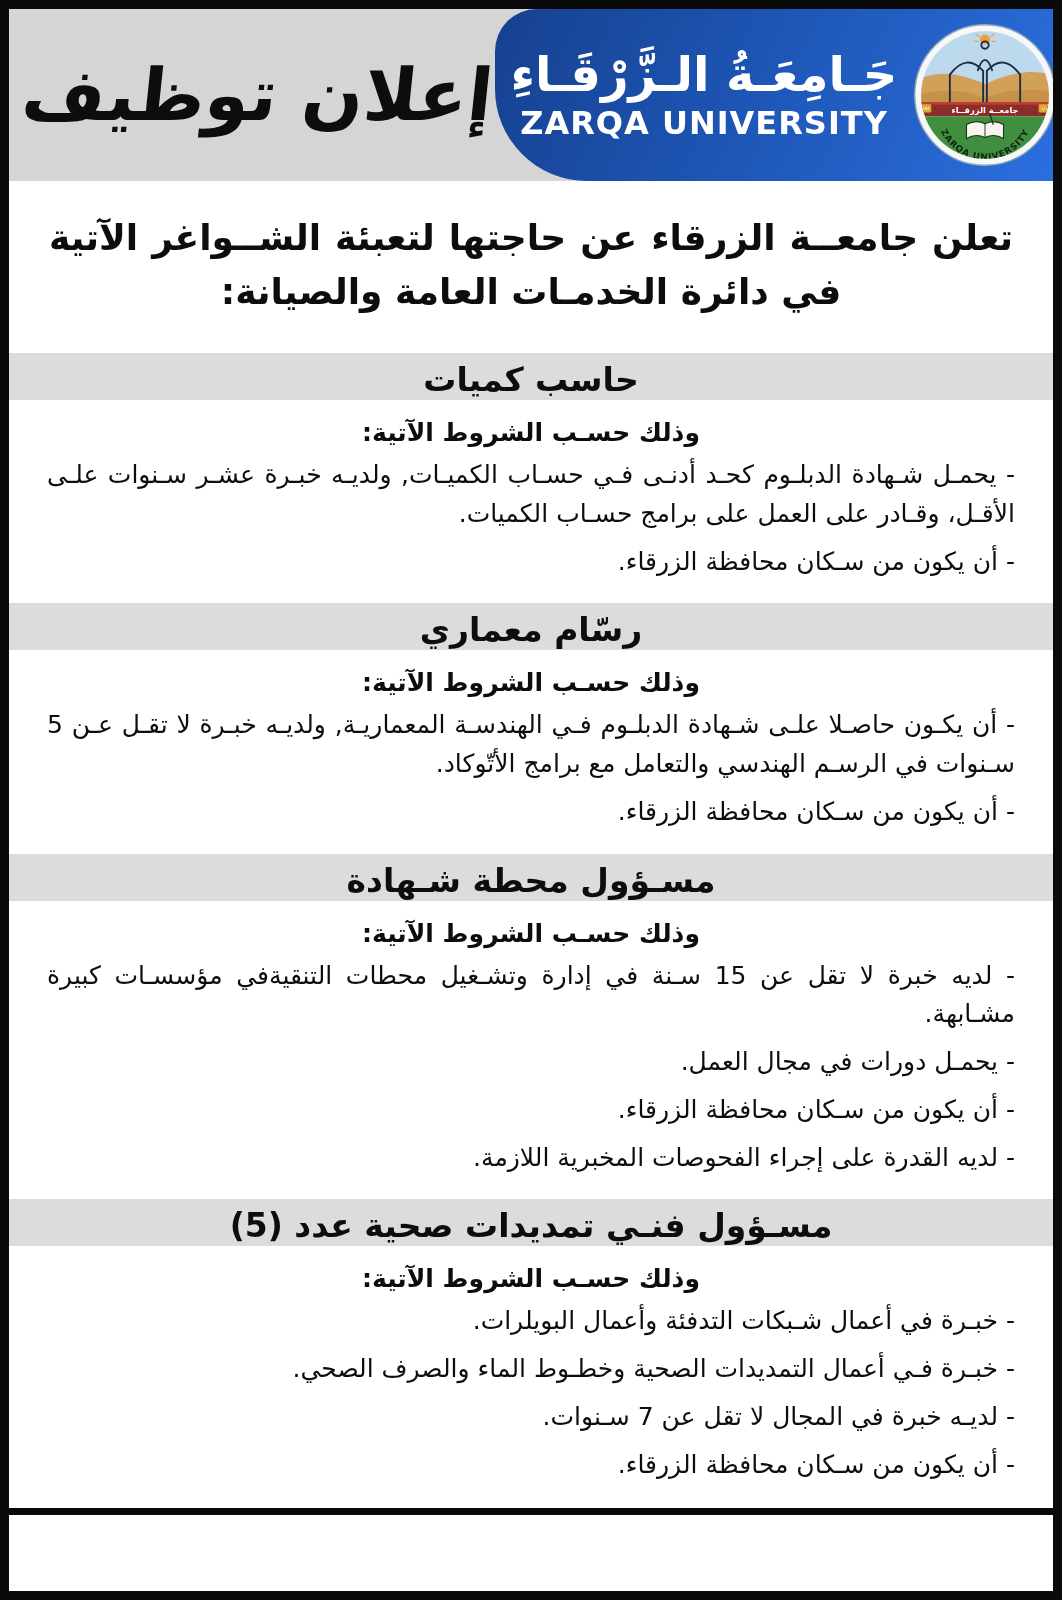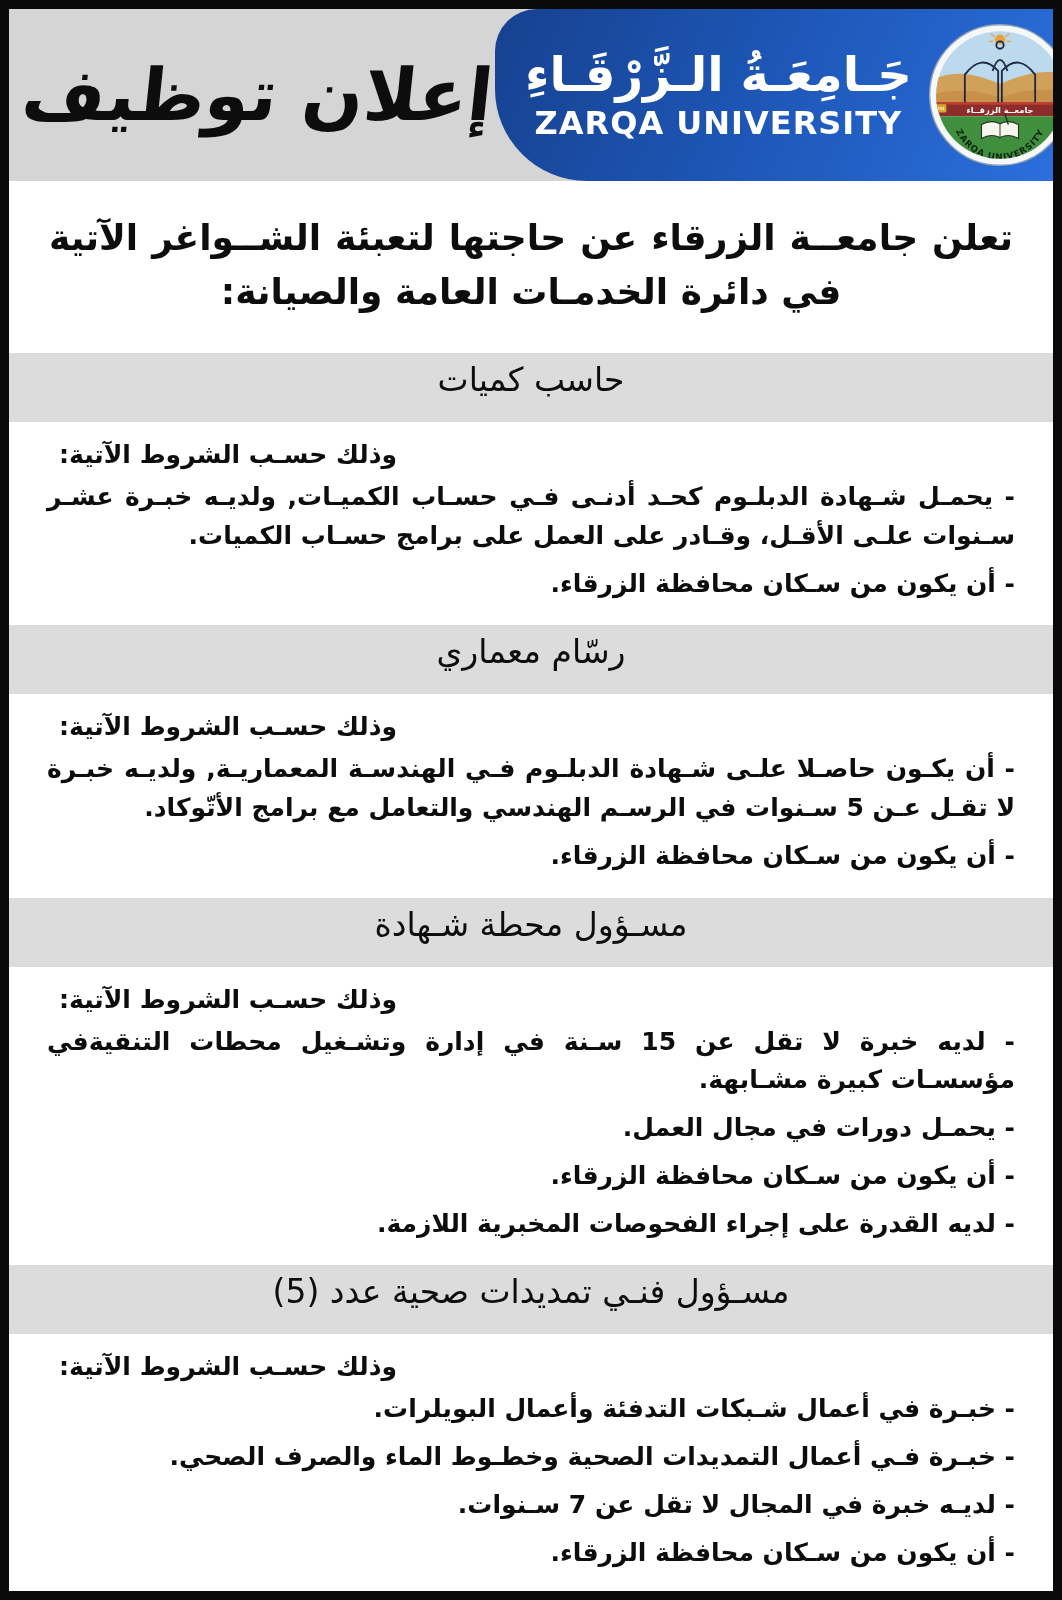--- a/index.html
+++ b/index.html
@@ -23,48 +23,48 @@
     position:absolute; left:0; top:0; width:497px; height:100%;
     display:flex; align-items:center; justify-content:center;
     font-size:72px; font-weight:700; color:#0d0d0d;
     transform:skewX(-6deg);
     white-space:nowrap;
   }
   .blue-panel{
     position:absolute; right:0; top:0; width:558px; height:100%;
     background:linear-gradient(115deg,#16418f 0%, #1d55b4 45%, #2b6fdd 100%);
     border-radius:42px 0 0 92px;
-    display:flex; align-items:center; 
+    display:flex; align-items:center; justify-content:center;
     gap:14px; padding:0 8px 0 30px;
   }
   .uni-wordmark{ display:flex; flex-direction:column; align-items:center; }
   .uni-ar{ font-size:48px; line-height:1.1; font-weight:700; color:#ffffff; direction:rtl; white-space:nowrap; }
   .uni-en{ font-size:32px; font-weight:700; color:#ffffff; letter-spacing:1px; margin-top:4px; white-space:nowrap; }
   .seal{ flex:0 0 auto; }
 
   
   .intro{
     padding:30px 40px 16px;
     font-size:36px; font-weight:700; color:#0d0d0d;
     direction:rtl; text-align:justify; text-align-last:center;
     line-height:1.5;
   }
 
   
   .band{
     margin-top:18px;
     background:#dcdcdc;
     text-align:center; direction:rtl;
-    font-size:33px; font-weight:400; color:#0d0d0d;
-    padding:7px 10px 23px;
+    font-size:33px; font-weight:700; color:#0d0d0d;
+    padding:7px 10px 1px;
   }
   .section-body{ padding:8px 38px 4px; direction:rtl; }
-  .cond{ font-size:25px; font-weight:700; color:#0d0d0d; text-align:left; margin:10px 12px 2px; }
+  .cond{ font-size:25px; font-weight:700; color:#0d0d0d; text-align:center; margin:10px 12px 2px; }
   .item{
-    font-size:25px; font-weight:700; color:#0d0d0d;
+    font-size:25px; font-weight:400; color:#0d0d0d;
     text-align:justify; text-align-last:right;
     line-height:1.55; margin-top:9px;
   }
 
   
   .divider{ height:7px; background:#0a0a0a; margin-top:20px; flex:0 0 auto; }
 </style>
 </head>
 <body>
 

